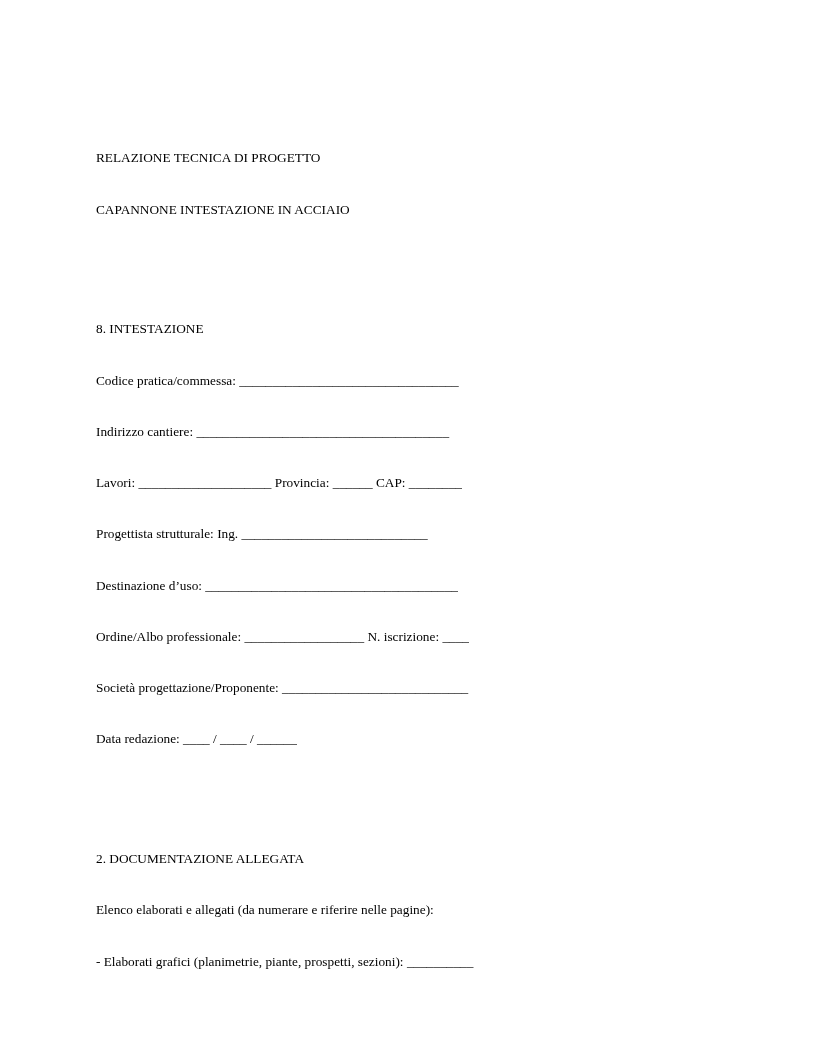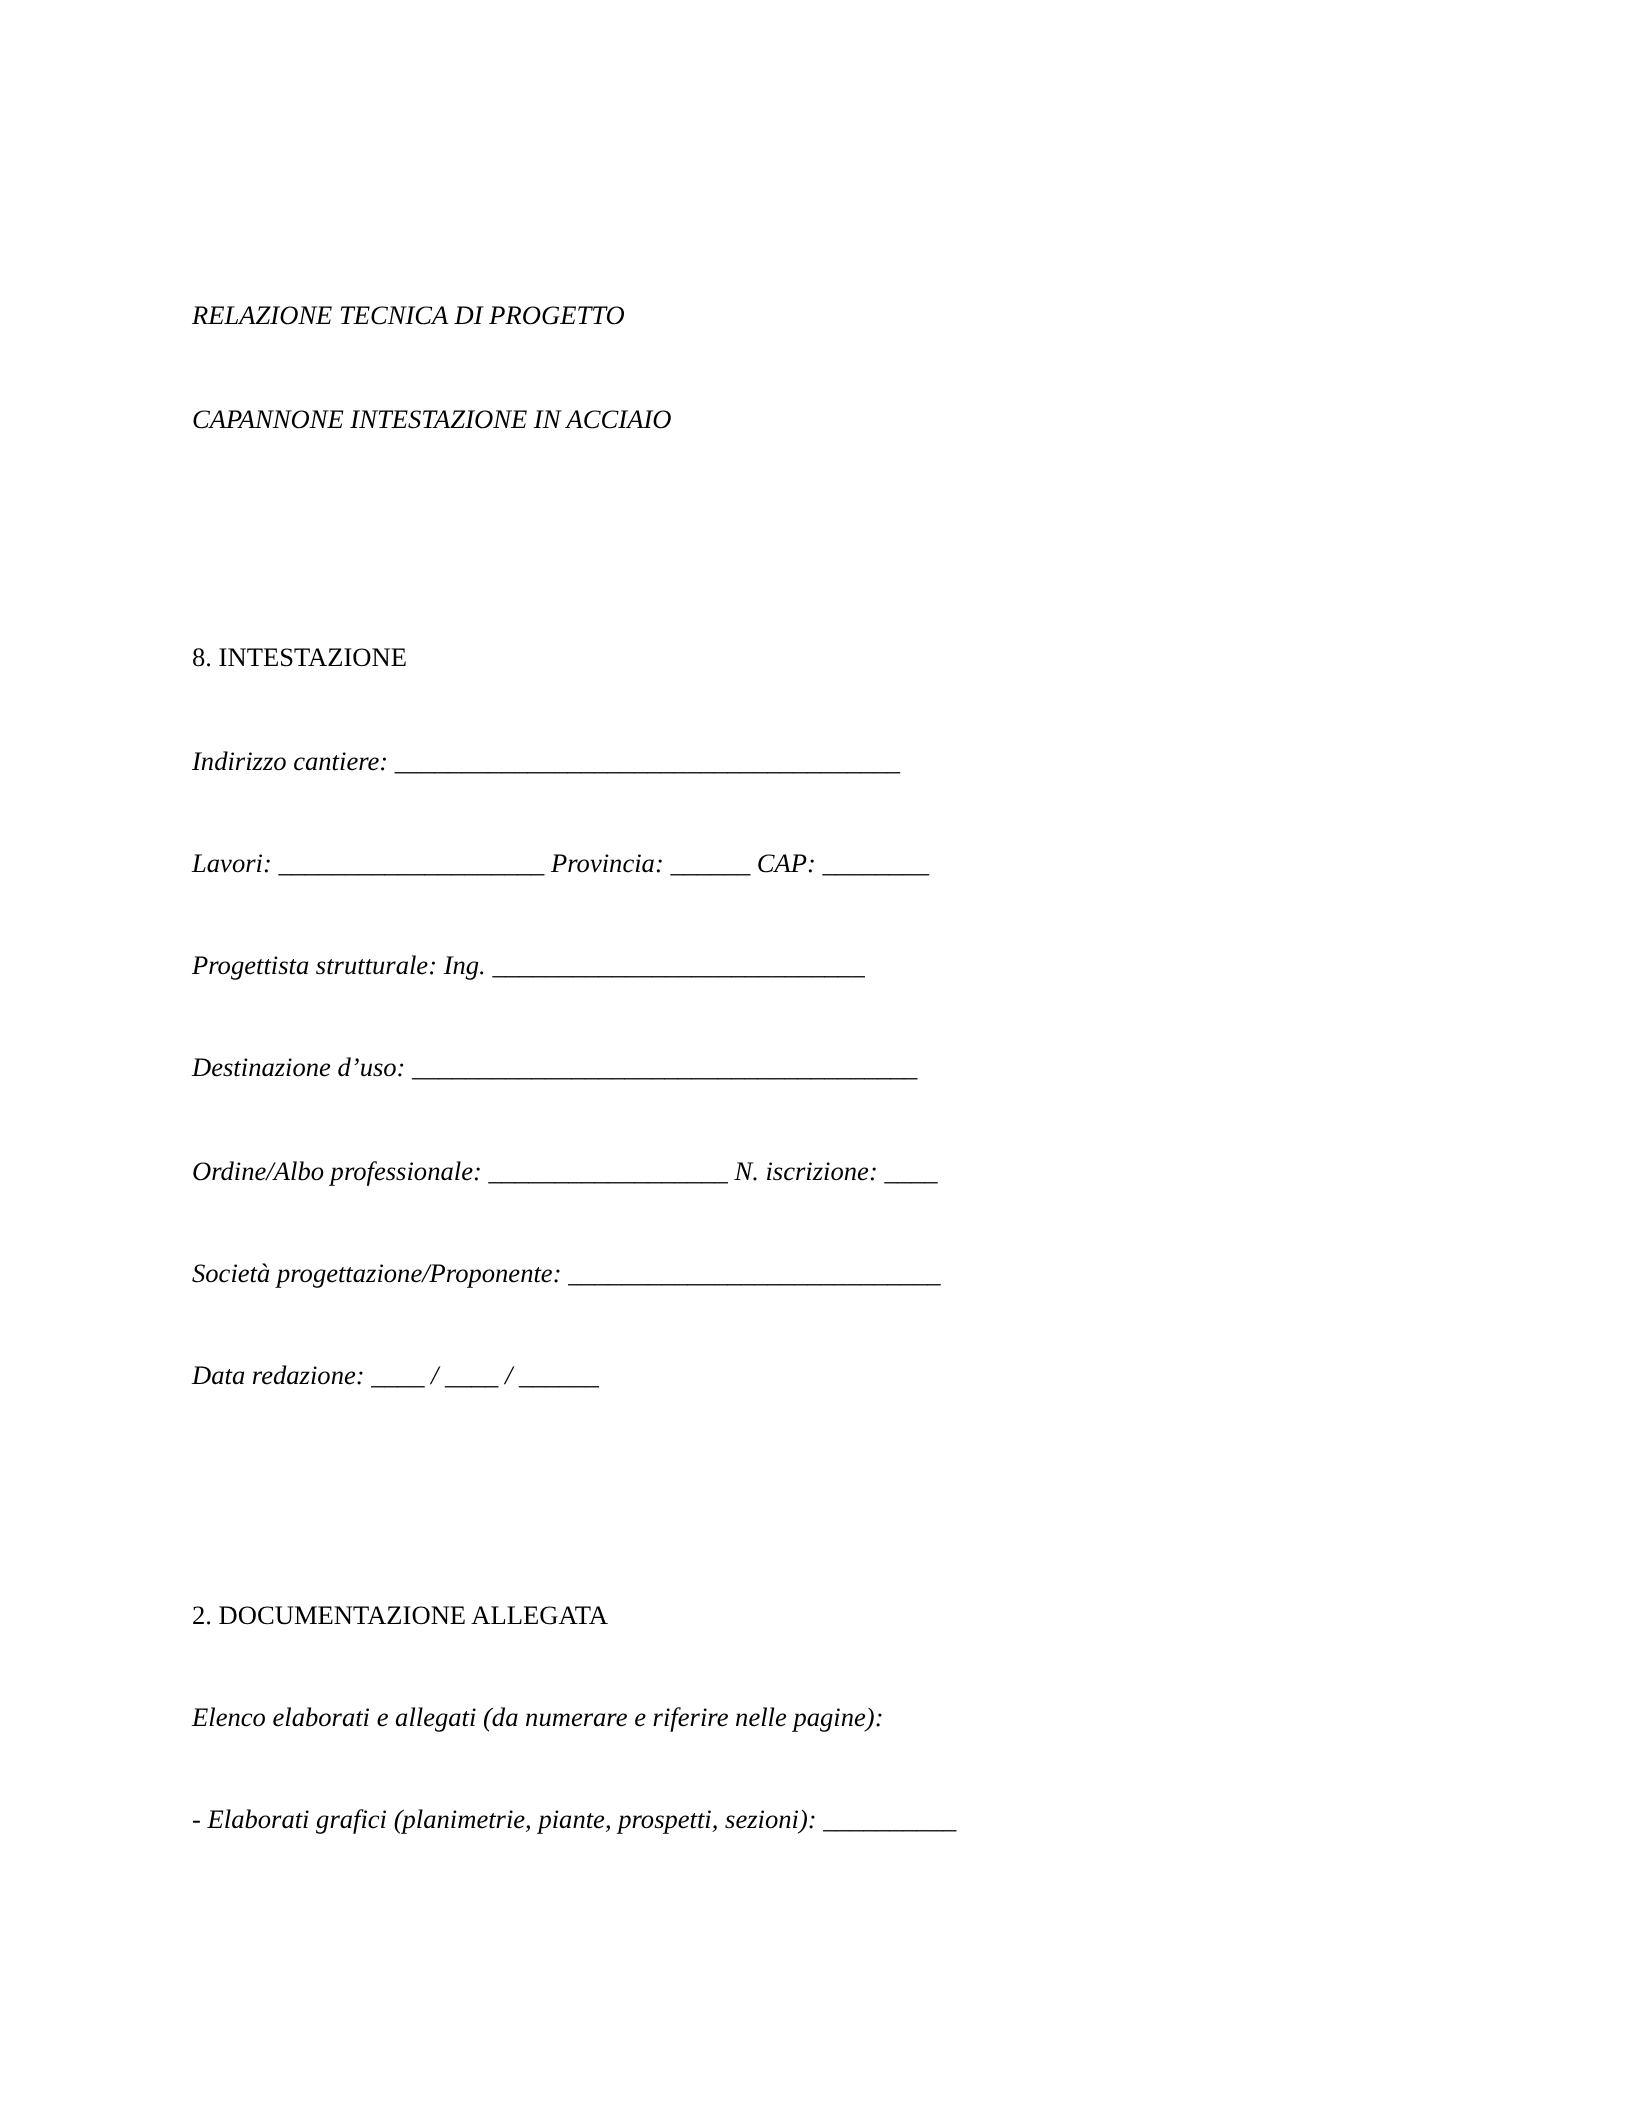--- a/index.html
+++ b/index.html
@@ -25,21 +25,20 @@
     font-size: 13.3px;
     line-height: 17.1px;
     color: #000000;
     white-space: pre-wrap;
     -webkit-font-smoothing: antialiased;
   }
   .line {
     display: block;
     min-height: 17.1px;
     white-space: pre-wrap;
-    font-style: italic;
   }
   .line.blank {
     height: 17.1px;
   }
   .heading {
     display: block;
     min-height: 17.1px;
     white-space: pre-wrap;
   }
 </style>
@@ -47,20 +46,21 @@
 <body>
 
 <div class="page">
   <div class="doc-body">
 
     <span class="line">RELAZIONE TECNICA DI PROGETTO</span>
     <span class="line">CAPANNONE INTESTAZIONE IN ACCIAIO</span>
     <span class="line blank"> </span>
 
     <span class="heading">8. INTESTAZIONE</span>
+    <span class="line">Codice pratica/commessa: _________________________________</span>
     <span class="line">Indirizzo cantiere: ______________________________________</span>
     <span class="line">Lavori: ____________________ Provincia: ______ CAP: ________</span>
     <span class="line">Progettista strutturale: Ing. ____________________________</span>
     <span class="line">Destinazione d’uso: ______________________________________</span>
     <span class="line">Ordine/Albo professionale: __________________ N. iscrizione: ____</span>
     <span class="line">Società progettazione/Proponente: ____________________________</span>
     <span class="line">Data redazione: ____ / ____ / ______</span>
     <span class="line blank"> </span>
 
     <span class="heading">2. DOCUMENTAZIONE ALLEGATA</span>

